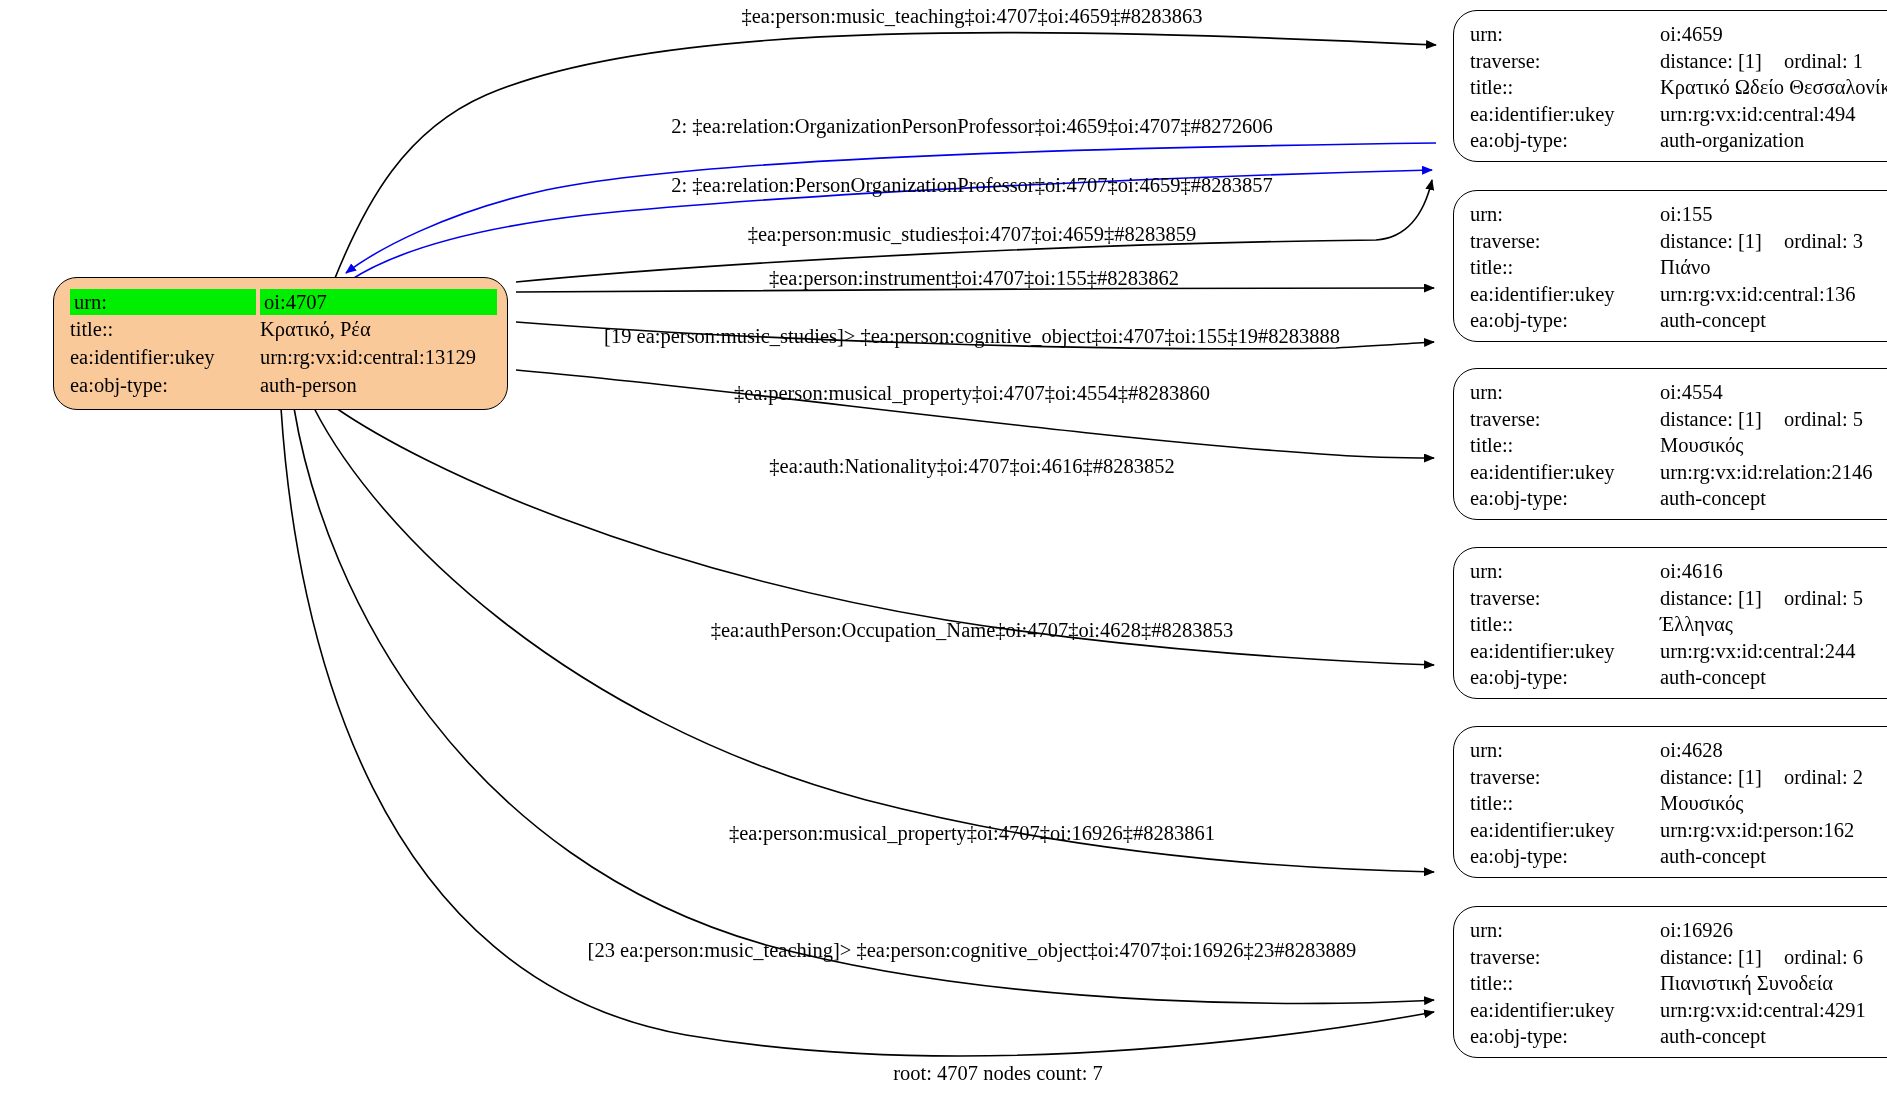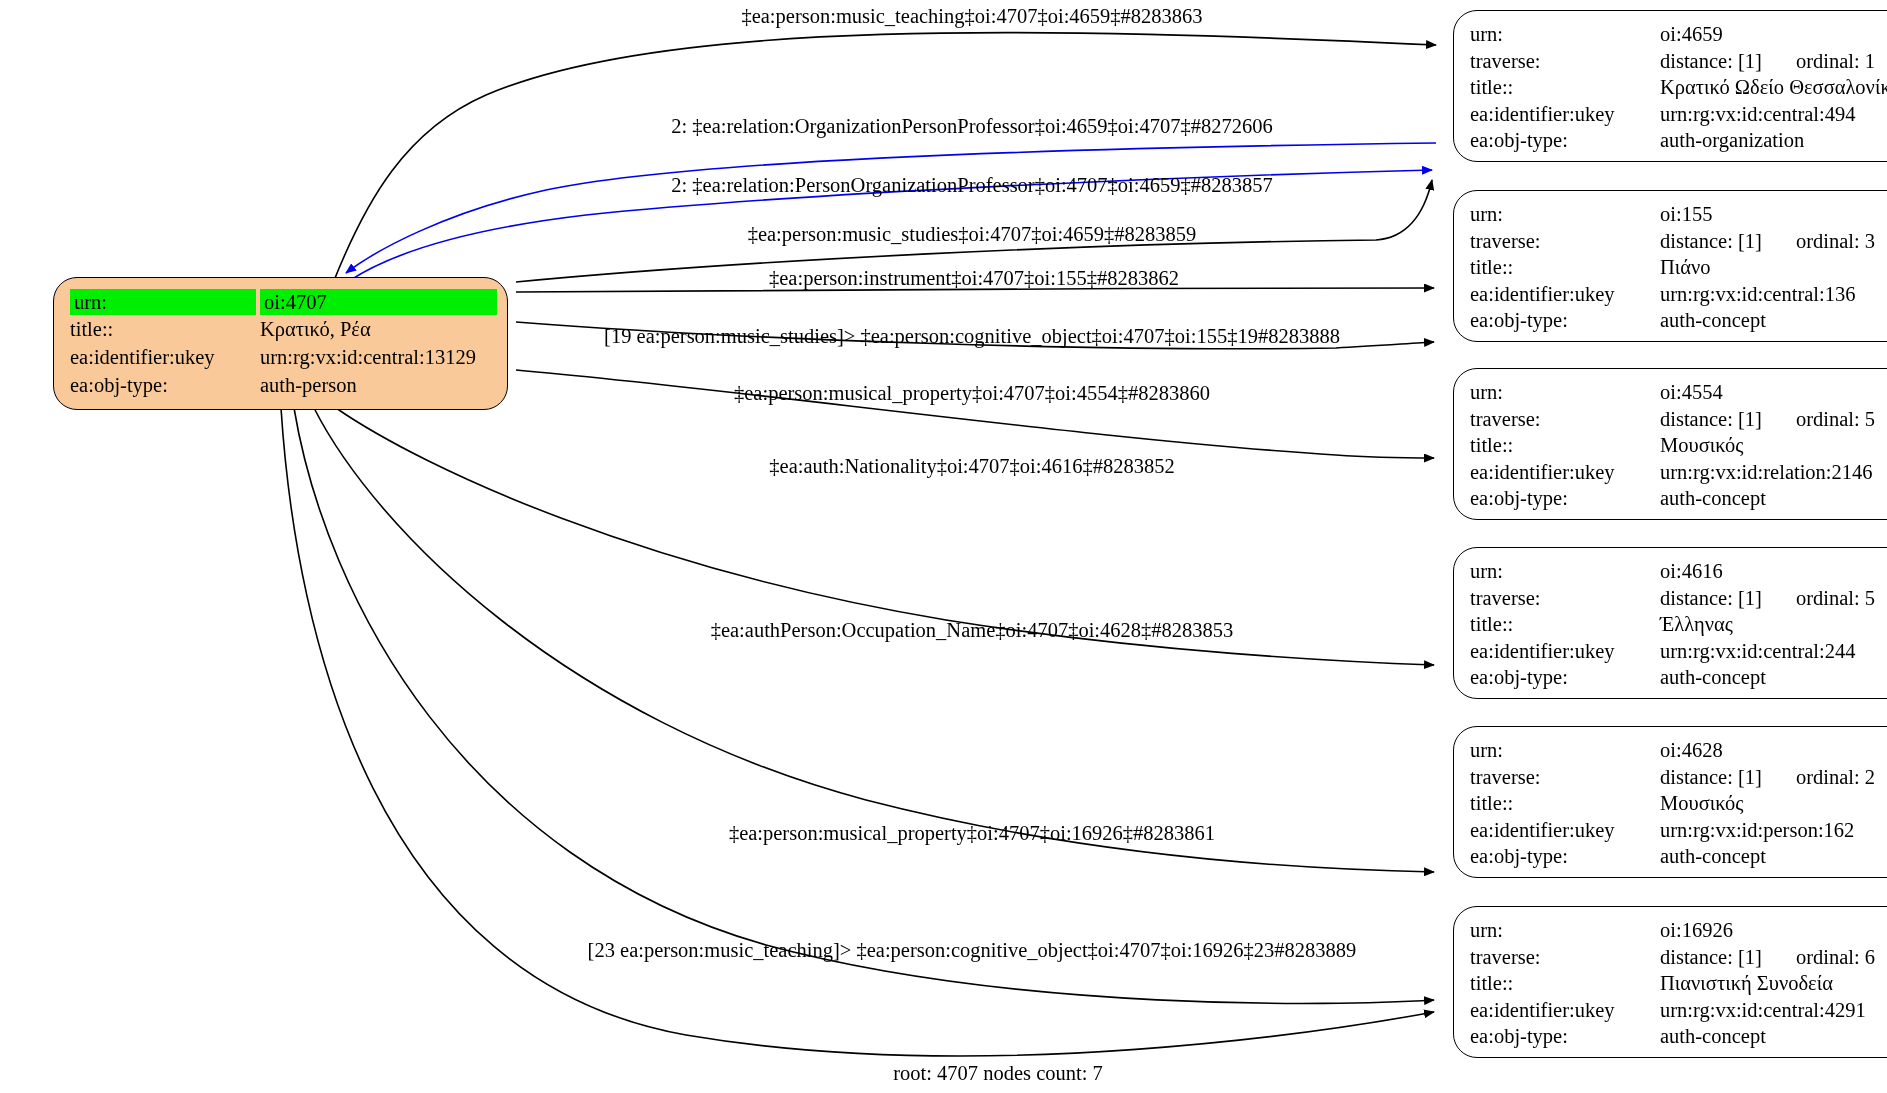--- a/index.html
+++ b/index.html
@@ -96,21 +96,21 @@
   .hl-box {
     display: block;
     background: #00ee00;
     padding: 3px 2px 3px 4px;
   }
   .traverse-wrap {
     display: inline-block;
   }
   .traverse-ordinal {
     display: inline-block;
-    padding-left: 34px;
+    padding-left: 22px;
   }
 </style>
 </head>
 <body>
 
 <div id="stage">
 
   <svg class="graph-canvas" viewBox="0 0 1887 1093">
     <defs>
       <marker id="arrowBlack" markerWidth="11" markerHeight="9" refX="10" refY="4.5" orient="auto" markerUnits="userSpaceOnUse">

